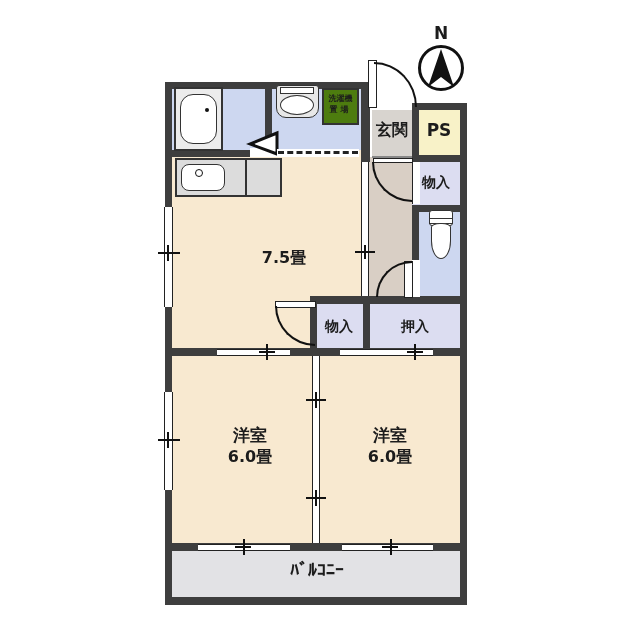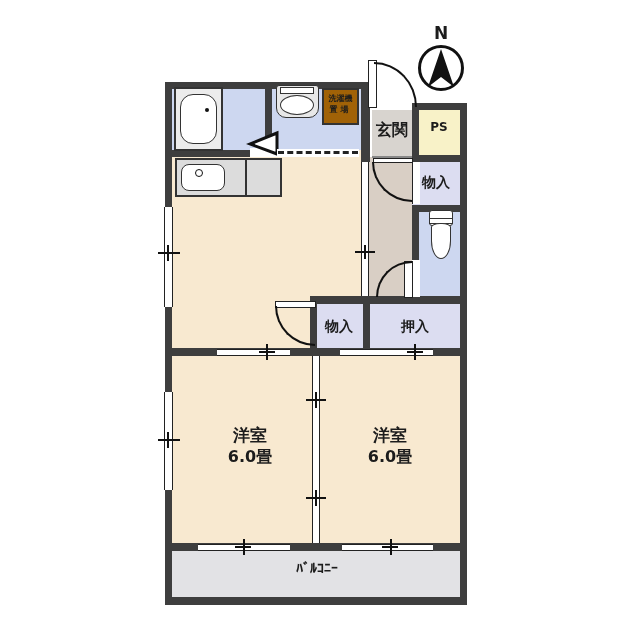--- a/index.html
+++ b/index.html
@@ -116,21 +116,21 @@
   <div class="fix" style="left:174px;top:87px;width:49px;height:64px;background:#ececec;border:2px solid #333;">
     <div style="position:absolute;left:4px;top:5px;width:37px;height:50px;background:#fff;border:1.5px solid #333;border-radius:13px;box-sizing:border-box;"></div>
     <div style="position:absolute;left:29px;top:19px;width:4px;height:4px;background:#111;border-radius:50%;"></div>
   </div>
 
   <div class="fix" style="left:276px;top:85px;width:43px;height:33px;background:#e8e8e8;border:1.5px solid #333;border-radius:3px 3px 10px 10px;">
     <div style="position:absolute;left:3px;top:1px;width:34px;height:7px;background:#fff;border:1px solid #333;box-sizing:border-box;"></div>
     <div style="position:absolute;left:3px;top:9px;width:34px;height:20px;background:#fff;border:1.5px solid #333;border-radius:50%;box-sizing:border-box;"></div>
   </div>
 
-  <div class="fix" style="left:322px;top:88px;width:37px;height:37px;background:#a16207;border:2px solid #333;">
+  <div class="fix" style="left:322px;top:88px;width:37px;height:37px;background:#4d7c0f;border:2px solid #333;">
     <div class="lbl" style="left:0;top:4px;width:33px;font-size:8px;font-weight:bold;">洗濯機</div>
     <div class="lbl" style="left:0;top:15px;width:33px;font-size:8px;font-weight:bold;letter-spacing:3px;">置場</div>
   </div>
 
   <div class="fix counter" style="left:175px;top:158px;width:107px;height:39px;border:2px solid #333;">
     <div style="position:absolute;left:4px;top:4px;width:44px;height:27px;background:#fff;border:1.5px solid #333;border-radius:8px;box-sizing:border-box;"></div>
     <div style="position:absolute;left:18px;top:9px;width:6px;height:6px;background:#fff;border:1.5px solid #111;border-radius:50%;"></div>
     <div style="position:absolute;left:68px;top:0;width:2px;height:35px;background:#333;"></div>
   </div>
 
@@ -141,23 +141,24 @@
   </div>
 
   <div class="lbl" style="left:429px;top:24px;width:24px;font-size:17px;font-weight:bold;">N</div>
   <div style="position:absolute;left:418px;top:45px;width:46px;height:46px;border:3px solid #111;border-radius:50%;background:#fff;box-sizing:border-box;">
     <svg width="40" height="40" viewBox="0 0 40 40" style="position:absolute;left:0;top:0;">
       <polygon points="20,1 33,39 20,29 7,39" fill="#111"></polygon>
     </svg>
   </div>
 
   <div class="lbl" style="left:370px;top:121px;width:44px;font-size:16px;">玄関</div>
-  <div class="lbl" style="left:417px;top:121px;width:44px;font-size:12px;">PS</div>
+  <div class="lbl" style="left:417px;top:121px;width:44px;font-size:17px;">PS</div>
   <div class="lbl" style="left:412px;top:174px;width:48px;font-size:14px;">物入</div>
+  <div class="lbl" style="left:228px;top:249px;width:112px;font-size:16px;">7.5畳</div>
   <div class="lbl" style="left:313px;top:318px;width:52px;font-size:14px;">物入</div>
   <div class="lbl" style="left:386px;top:318px;width:58px;font-size:14px;">押入</div>
   <div class="lbl" style="left:188px;top:426px;width:124px;font-size:17px;">洋室</div>
   <div class="lbl" style="left:188px;top:448px;width:124px;font-size:16px;">6.0畳</div>
   <div class="lbl" style="left:328px;top:426px;width:124px;font-size:17px;">洋室</div>
   <div class="lbl" style="left:328px;top:448px;width:124px;font-size:16px;">6.0畳</div>
-  <div class="lbl" style="left:232px;top:560px;width:170px;font-size:14px;">ﾊﾞﾙｺﾆｰ</div>
+  <div class="lbl" style="left:232px;top:560px;width:170px;font-size:18px;">ﾊﾞﾙｺﾆｰ</div>
 
 </div>
 
 </body></html>

